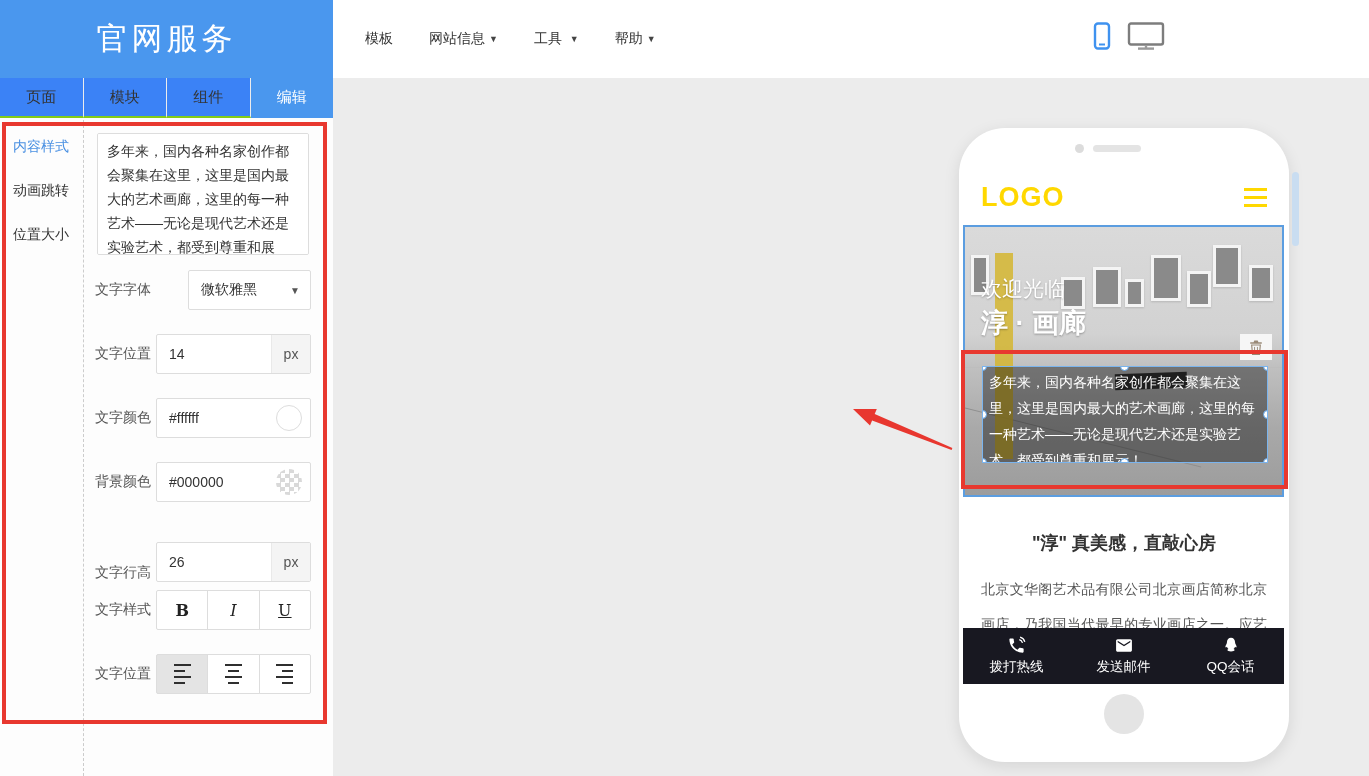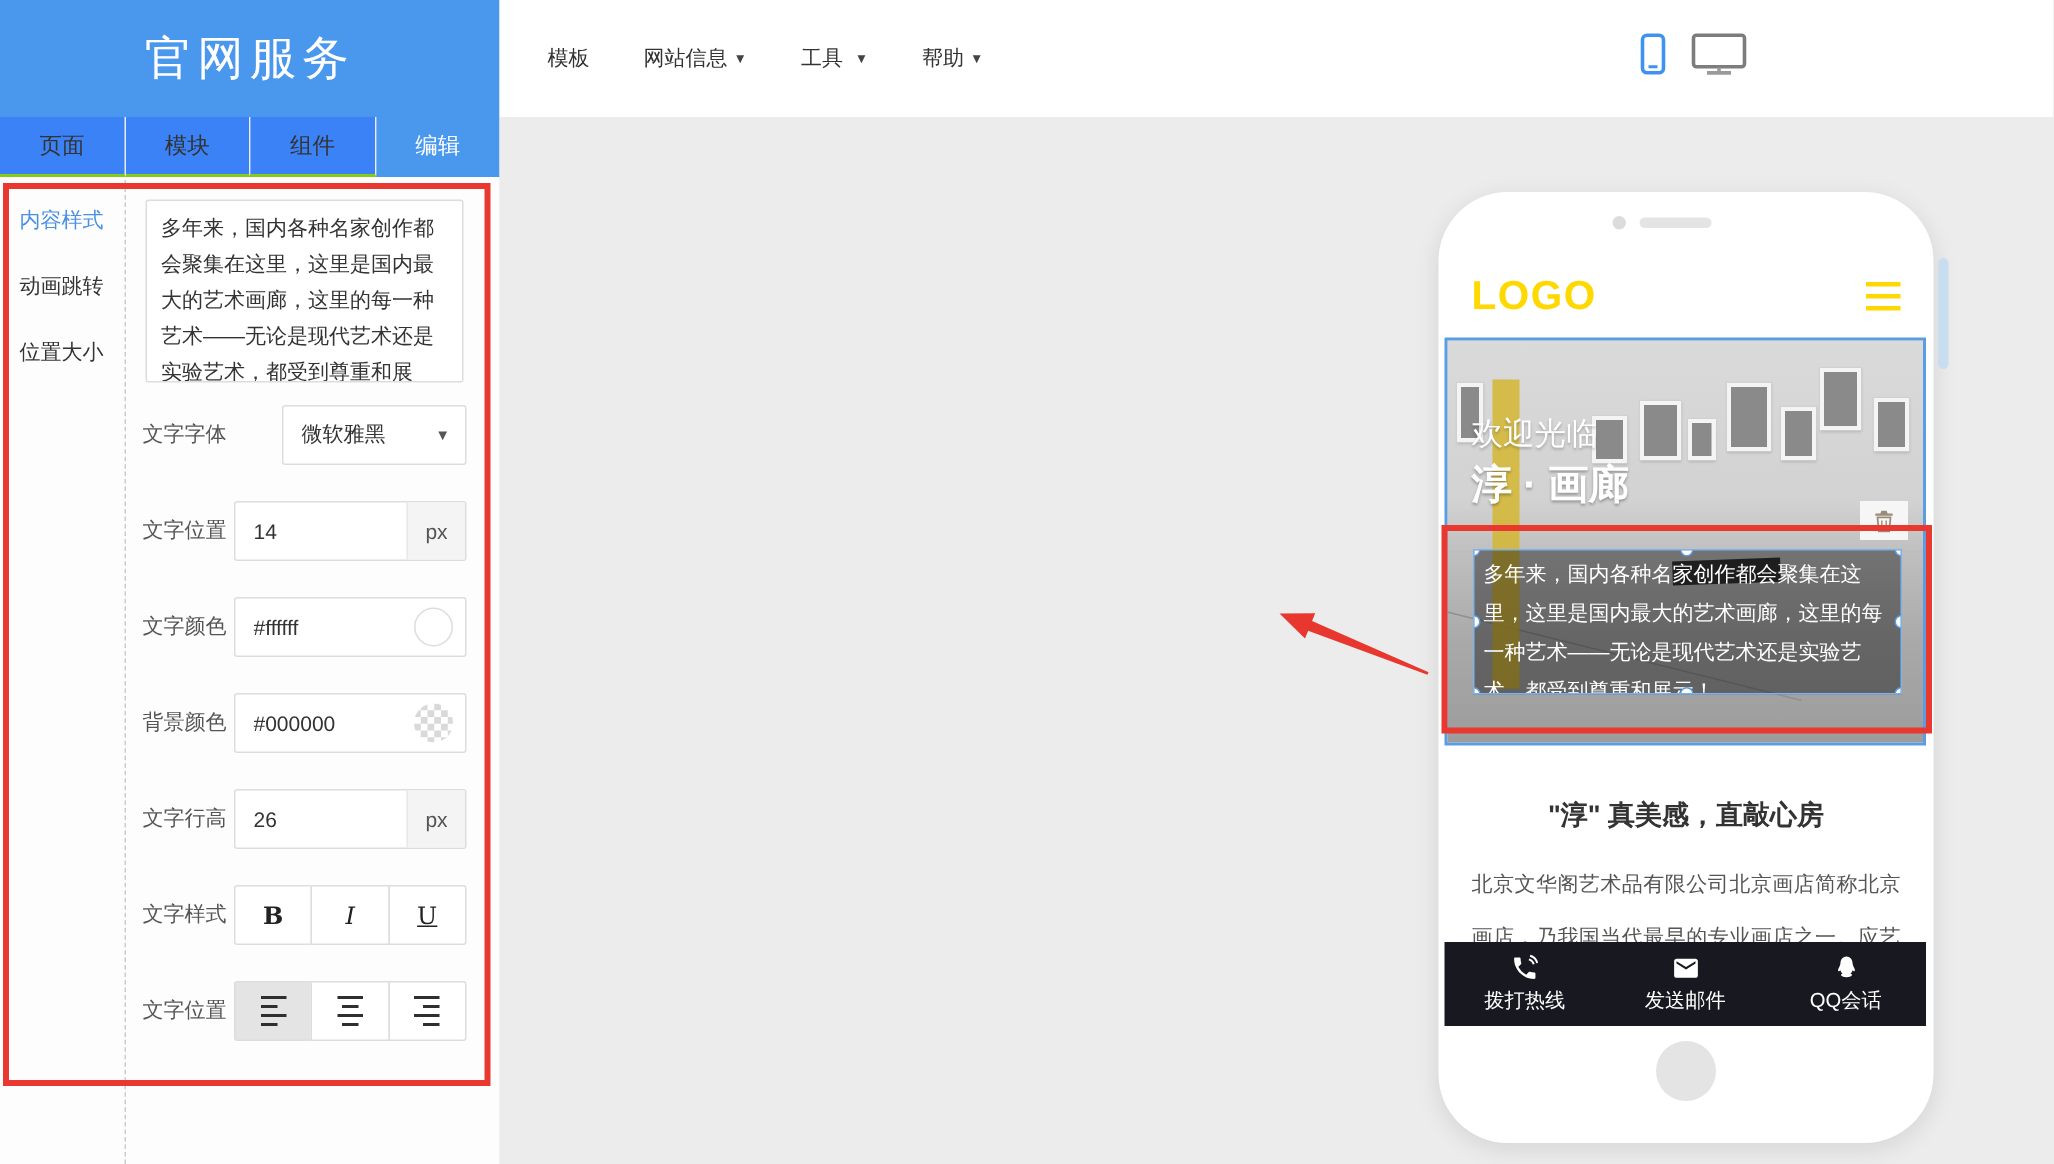--- a/index.html
+++ b/index.html
@@ -205,21 +205,21 @@
       </div>
 
       <div class="form-row" style="top:344px;">
         <span class="lbl">背景颜色</span>
         <div class="field">
           <input class="num-input" type="text" value="#000000" style="">
           <span class="swatch checker"></span>
         </div>
       </div>
 
-      <div class="form-row" style="top:408px;">
+      <div class="form-row" style="top:424px;align-items:flex-end;">
         <span class="lbl">文字行高</span>
         <div class="field">
           <input class="num-input" type="text" value="26" style="">
           <span class="unit-box">px</span>
         </div>
       </div>
 
       <div class="form-row" style="top:472px;">
         <span class="lbl">文字样式</span>
         <div class="btn-group">

